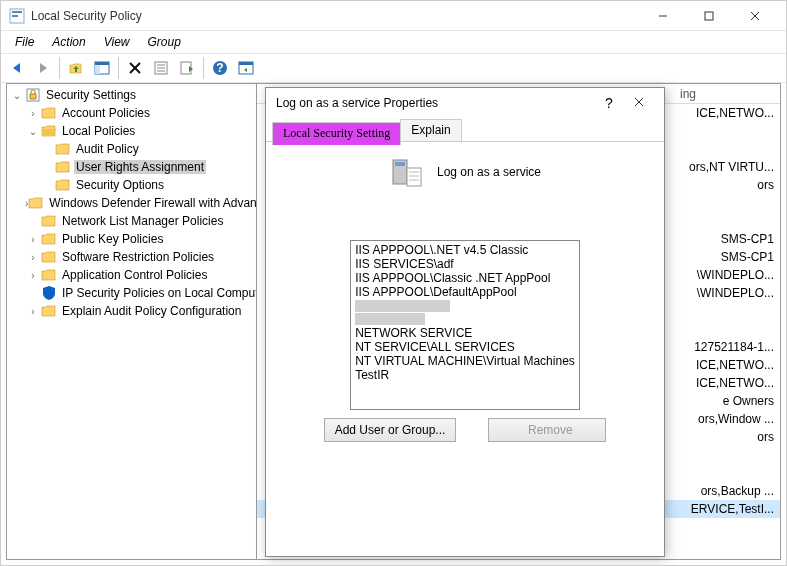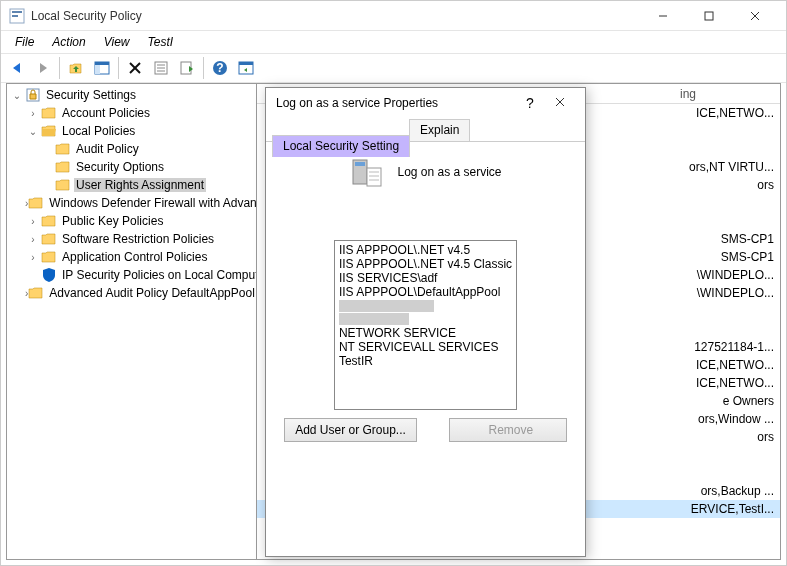--- a/index.html
+++ b/index.html
@@ -32,28 +32,28 @@
   .tree-label { padding:0 2px; }
   .tree-label.selected { background:#d0d0d0; }
 
   
   .list-header { height:20px; border-bottom:1px solid #ddd; display:flex; align-items:center; padding-left:6px; color:#555; }
   .list-body { flex:1; overflow-y:scroll; }
   .list-row { height:18px; padding:0 6px; display:flex; align-items:center; white-space:nowrap; overflow:hidden; text-overflow:ellipsis; color:#000; }
   .list-row.highlight { background:#cde8ff; }
 
   
-  .dialog { position:absolute; left:264px; top:86px; width:321px; height:470px; background:#fff; border:1px solid #888; box-shadow:2px 2px 12px rgba(0,0,0,.25); display:flex; flex-direction:column; }
+  .dialog { position:absolute; left:264px; top:86px; width:400px; height:470px; background:#fff; border:1px solid #888; box-shadow:2px 2px 12px rgba(0,0,0,.25); display:flex; flex-direction:column; }
   .dlg-title { height:30px; display:flex; align-items:center; padding:0 10px; }
   .dlg-title .t { flex:1; }
   .dlg-title .q { width:30px; text-align:center; font-size:14px; }
   .dlg-title .x { width:30px; text-align:center; }
   .dlg-tabs { height:24px; display:flex; align-items:flex-end; padding-left:6px; border-bottom:1px solid #ccc; }
   .dlg-tab { padding:3px 10px 4px 10px; border:1px solid #ccc; border-bottom:none; margin-right:-1px; background:#f4f4f4; position:relative; }
-  .dlg-tab.active { background:#c4b5fd; z-index:2; top:16px; }
+  .dlg-tab.active { background:#d946ef; z-index:2; top:4px;font-family:Liberation Serif, serif; }
   .dlg-body { flex:1; padding:12px 14px; display:flex; flex-direction:column;align-items:center; }
   .dlg-heading { display:flex; align-items:center; gap:12px; margin-bottom:20px; }
   .dlg-heading .icon { width:36px; height:36px; }
   .principals-box { flex:0 0 170px; border:1px solid #888; overflow-y:scroll; padding:2px 4px; margin-top:30px; }
   .principals-box .row { height:14px; line-height:14px; white-space:nowrap; }
   .principals-box .row.redacted { background:#cfcfcf; width:95px; height:12px; margin:1px 0; }
   .principals-box .row.redacted.short { width:70px; }
   .dlg-buttons-row { display:flex; gap:32px; margin-top:8px; }
   .btn { height:24px; min-width:118px; border:1px solid #adadad; background:linear-gradient(#f5f5f5,#e5e5e5); display:flex; align-items:center; justify-content:center; padding:0 10px; }
   .btn.disabled { color:#9a9a9a;padding-left:16px; }
@@ -88,21 +88,21 @@
         <line x1="1" y1="1" x2="9" y2="9" stroke="#333"></line>
         <line x1="9" y1="1" x2="1" y2="9" stroke="#333"></line>
       </svg>
     </div>
 </div>
 
 <div class="menubar">
   <div class="menuitem">File</div>
   <div class="menuitem">Action</div>
   <div class="menuitem">View</div>
-  <div class="menuitem">TestI</div>
+  <div class="menuitem">Group</div>
 </div>
 
 <div class="toolbar">
   <div class="tb-btn">
       <svg width="16" height="16">
         <path d="M11 3 L4 8 L11 13 Z" fill="#1e6fd6"></path>
       </svg>
     </div>
   <div class="tb-btn">
       <svg width="16" height="16">
@@ -194,38 +194,44 @@
       <svg class="tree-icon" viewBox="0 0 16 16">
           <path class="folder-base" d="M1 4h4l1-1h8v10H1z"></path>
         </svg>
       <span class="tree-label">Audit Policy</span>
     </div>
 
     <div class="tree-node" style="padding-left:48px">
       <svg class="tree-icon" viewBox="0 0 16 16">
           <path class="folder-base" d="M1 4h4l1-1h8v10H1z"></path>
         </svg>
+      <span class="tree-label selected">User Rights Assignment</span>
+    </div>
+
+    <div class="tree-node" style="padding-left:48px">
+      <svg class="tree-icon" viewBox="0 0 16 16">
+          <path class="folder-base" d="M1 4h4l1-1h8v10H1z"></path>
+        </svg>
       <span class="tree-label">Security Options</span>
     </div>
 
-    <div class="tree-node" style="padding-left:48px">
-      <svg class="tree-icon" viewBox="0 0 16 16">
-          <path class="folder-base" d="M1 4h4l1-1h8v10H1z"></path>
-        </svg>
-      <span class="tree-label selected">User Rights Assignment</span>
-    </div>
-
     <div class="tree-node" style="padding-left:18px">
       <span class="tree-toggle">›</span>
       <svg class="tree-icon" viewBox="0 0 16 16">
           <path class="folder-base" d="M1 4h4l1-1h8v10H1z"></path>
         </svg>
       <span class="tree-label">Windows Defender Firewall with Advanced Security</span>
     </div>
 
+    <div class="tree-node" style="padding-left:34px">
+      <svg class="tree-icon" viewBox="0 0 16 16">
+          <path class="folder-base" d="M1 4h4l1-1h8v10H1z"></path>
+        </svg>
+      <span class="tree-label">Network List Manager Policies</span>
+    </div>
 
     <div class="tree-node" style="padding-left:18px">
       <span class="tree-toggle">›</span>
       <svg class="tree-icon" viewBox="0 0 16 16">
           <path class="folder-base" d="M1 4h4l1-1h8v10H1z"></path>
         </svg>
       <span class="tree-label">Public Key Policies</span>
     </div>
 
     <div class="tree-node" style="padding-left:18px">
@@ -249,21 +255,21 @@
           <path class="shield-fill" d="M8 1l6 2v5c0 4-3 6-6 7-3-1-6-3-6-7V3z"></path>
         </svg>
       <span class="tree-label">IP Security Policies on Local Computer</span>
     </div>
 
     <div class="tree-node" style="padding-left:18px">
       <span class="tree-toggle">›</span>
       <svg class="tree-icon" viewBox="0 0 16 16">
           <path class="folder-base" d="M1 4h4l1-1h8v10H1z"></path>
         </svg>
-      <span class="tree-label">Advanced Audit Policy DefaultAppPool</span>
+      <span class="tree-label">Explain Audit Policy Configuration</span>
     </div>
 
   </div>
 
   <div class="list-pane">
     <div class="list-header">
       <div style="flex:1"></div>
       <div style="width:100px">ing</div>
     </div>
     <div class="list-body" id="list-body">
@@ -317,28 +323,29 @@
         <rect x="6" y="8" width="10" height="4" fill="#6aa0d8"></rect>
         <rect x="18" y="14" width="14" height="18" fill="#fff" stroke="#999"></rect>
         <line x1="20" y1="18" x2="30" y2="18" stroke="#bbb"></line>
         <line x1="20" y1="22" x2="30" y2="22" stroke="#bbb"></line>
         <line x1="20" y1="26" x2="30" y2="26" stroke="#bbb"></line>
       </svg>
       <div>Log on as a service</div>
     </div>
 
     <div class="principals-box" id="principals-box">
-        <div class="row">IIS APPPOOL\.NET v4.5</div>
         <div class="row">IIS APPPOOL\.NET v4.5 Classic</div>
         <div class="row">IIS SERVICES\adf</div>
+        <div class="row">IIS APPPOOL\Classic .NET AppPool</div>
         <div class="row">IIS APPPOOL\DefaultAppPool</div>
         <div class="row redacted"></div>
         <div class="row redacted short"></div>
         <div class="row">NETWORK SERVICE</div>
         <div class="row">NT SERVICE\ALL SERVICES</div>
+        <div class="row">NT VIRTUAL MACHINE\Virtual Machines</div>
         <div class="row">TestIR</div>
       </div>
 
     <div class="dlg-buttons-row">
       <div class="btn">Add User or Group...</div>
       <div class="btn disabled">Remove</div>
     </div>
   </div>
 </div>
 

